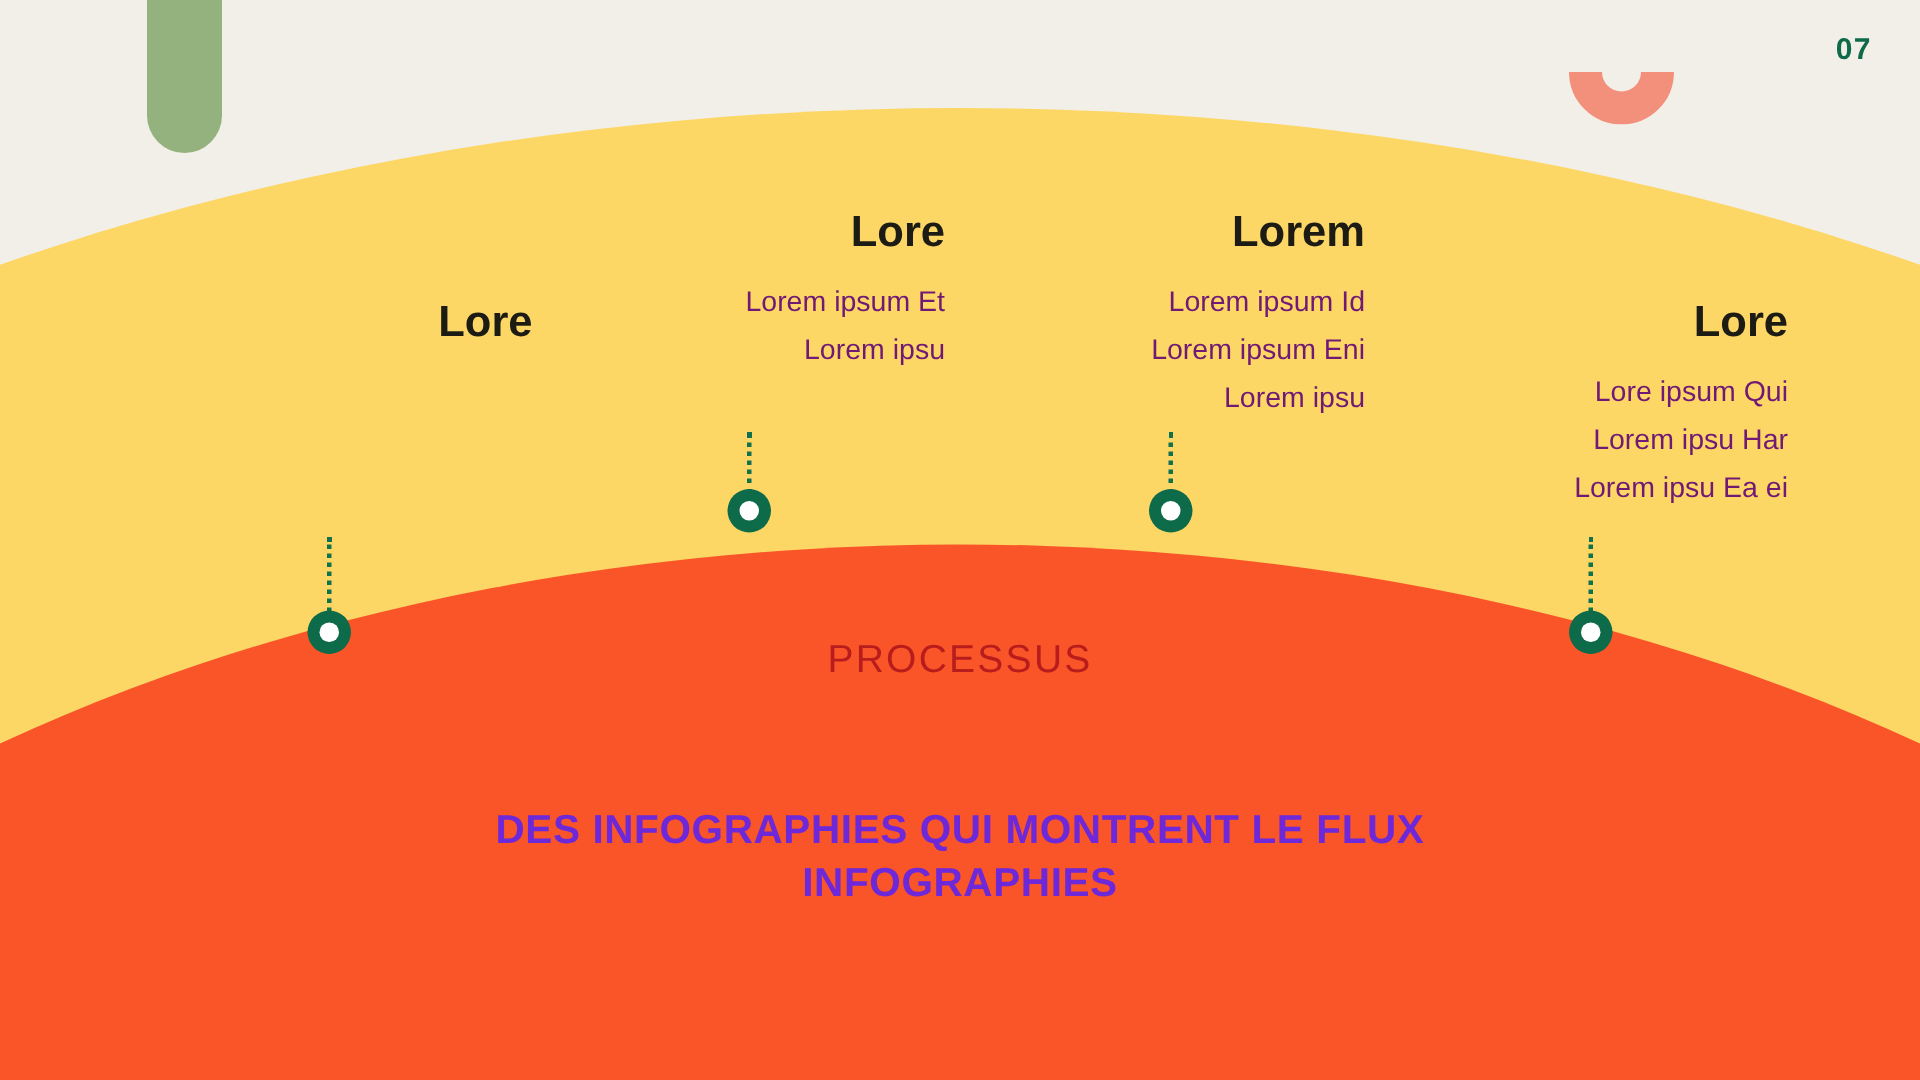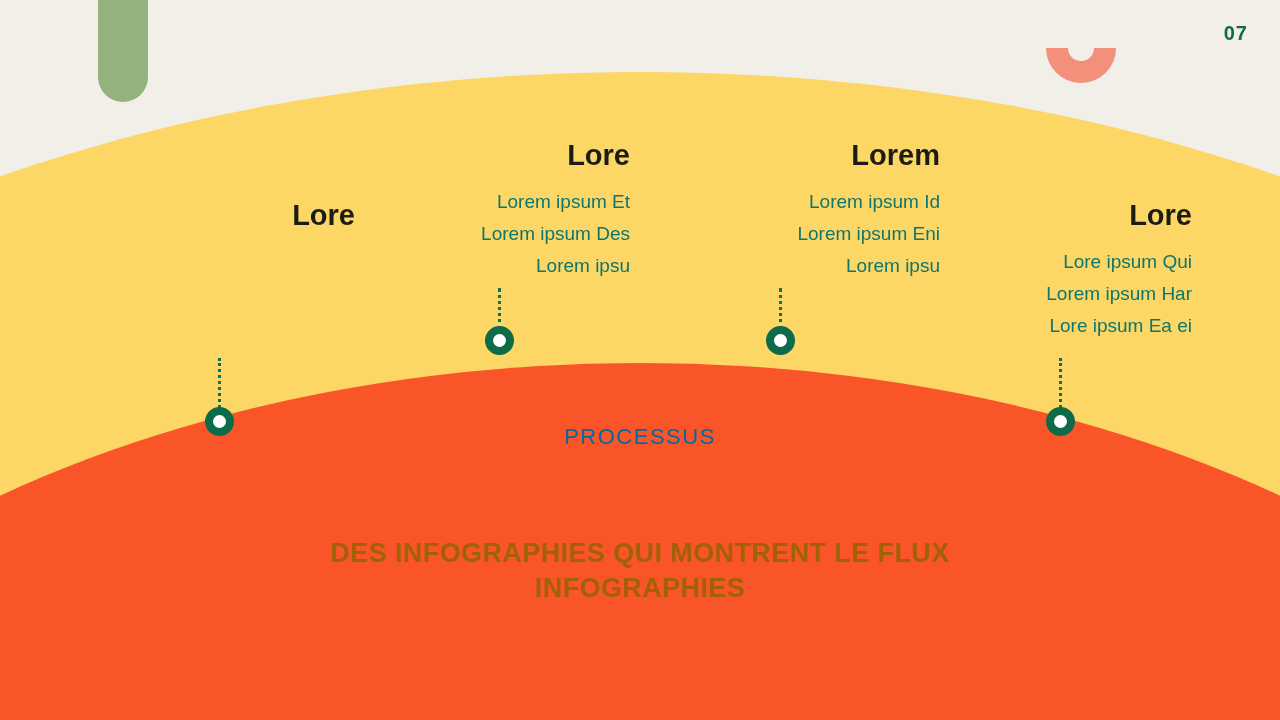--- a/index.html
+++ b/index.html
@@ -101,27 +101,27 @@
     font-size: 29px;
     font-weight: bold;
     line-height: 1.1;
     margin-bottom: 14px;
     color: #1c1c14;
     white-space: nowrap;
   }
   .step-lines {
     font-size: 19px;
     line-height: 1.68;
-    color: #0f766e;
+    color: #701a75;
     white-space: nowrap;
   }
 
   .step-1 { left: 85px;  top: 200px; width: 270px; }
   .step-2 { left: 370px; top: 140px; width: 260px; }
-  .step-3 { left: 680px; top: 140px; width: 260px; }
+  .step-3 { left: 650px; top: 140px; width: 260px; }
   .step-4 { left: 930px; top: 200px; width: 262px; }
 
   
   .connector {
     position: absolute;
     width: 0;
     border-left: 3px dotted #11704d;
   }
   .conn-1 { left: 218px;  top: 358px; height: 50px; }
   .conn-2 { left: 498px;  top: 288px; height: 42px; }
@@ -151,37 +151,37 @@
   .marker-3 { left: 766px;  top: 326px; }
   .marker-4 { left: 1046px; top: 407px; }
 
   
   .processus-label {
     position: absolute;
     left: 0;
     right: 0;
     top: 424px;
     text-align: center;
-    font-size: 22px;
+    font-size: 26px;
     letter-spacing: 1.5px;
-    color: #0369a1;
+    color: #b91c1c;
   }
 
   .main-title {
     position: absolute;
     left: 50%;
     transform: translateX(-50%);
     top: 536px;
     width: 700px;
     text-align: center;
     font-size: 27px;
     font-weight: bold;
     line-height: 1.28;
     letter-spacing: 0.4px;
-    color: #a16207;
+    color: #6d28d9;
   }
 </style>
 </head>
 <body>
 
 <div class="slide">
 
   <div class="deco-pill"></div>
   <div class="deco-halfdonut"></div>
 
@@ -191,40 +191,39 @@
   <div class="page-number">07</div>
 
   <div class="step step-1">
     <div class="step-heading">Lore</div>
   </div>
 
   <div class="step step-2">
     <div class="step-heading">Lore</div>
     <div class="step-lines">
       <div>Lorem ipsum Et</div>
-      <div>Lorem ipsum Des</div>
       <div>Lorem ipsu</div>
     </div>
   </div>
 
   <div class="step step-3">
     <div class="step-heading">Lorem</div>
     <div class="step-lines">
       <div>Lorem ipsum Id</div>
       <div>Lorem ipsum Eni</div>
       <div>Lorem ipsu</div>
     </div>
   </div>
 
   <div class="step step-4">
     <div class="step-heading">Lore</div>
     <div class="step-lines">
       <div>Lore ipsum Qui</div>
-      <div>Lorem ipsum Har</div>
-      <div>Lore ipsum Ea ei</div>
+      <div>Lorem ipsu Har</div>
+      <div>Lorem ipsu Ea ei</div>
     </div>
   </div>
 
   <div class="connector conn-1"></div>
   <div class="connector conn-2"></div>
   <div class="connector conn-3"></div>
   <div class="connector conn-4"></div>
 
   <div class="marker marker-1"></div>
   <div class="marker marker-2"></div>

